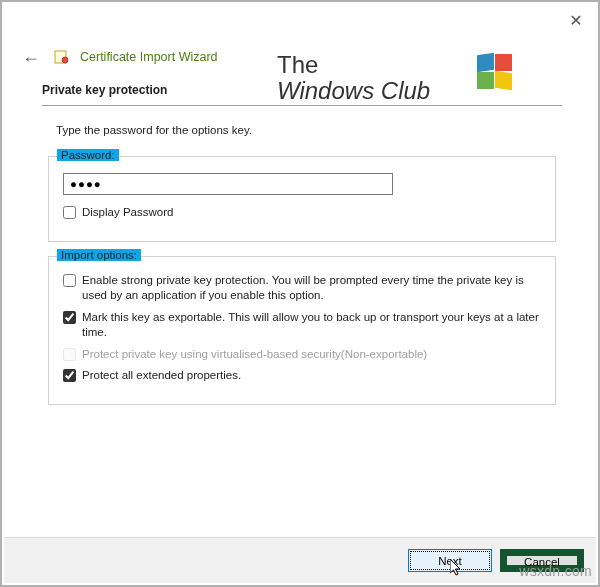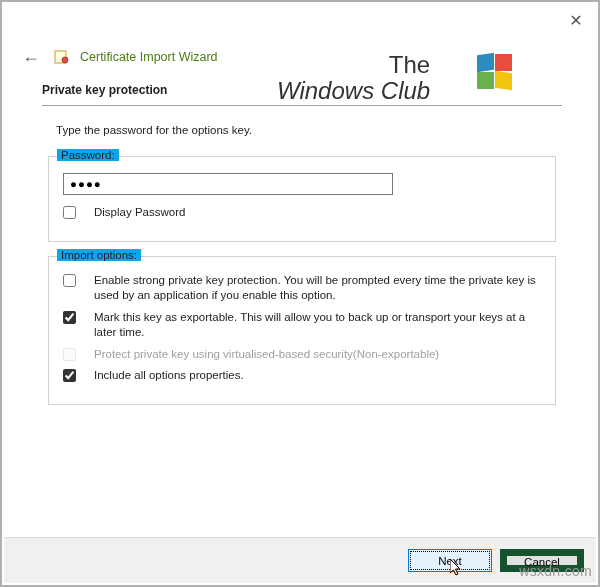--- a/index.html
+++ b/index.html
@@ -6,37 +6,37 @@
 body { margin: 0; background: #fff; width: 600px; height: 587px; position: relative; overflow: hidden; }
 .outer-border { border: 2px solid #b0b0b0; width: 600px; height: 587px; position: absolute; top: 0; left: 0; }
 .titlebar { height: 36px; display: flex; justify-content: flex-end; align-items: center; }
 .close-x { width: 44px; height: 36px; display: flex; align-items: center; justify-content: center; font-size: 16px; font-weight: 300; color: #555; cursor: pointer; }
 .header { display: flex; align-items: center; padding: 6px 16px 0 16px; gap: 10px; }
 .back-arrow { font-size: 18px; color: #606060; cursor: pointer; padding: 2px 4px; }
 .cert-icon { width: 16px; height: 16px; position: relative; }
 .cert-icon svg { width: 16px; height: 16px; }
 .wizard-title { font-size: 12.5px; color: #4d7c0f; }
 .watermark { position: absolute; top: 50px; left: 275px; pointer-events: none; }
-.wm-text { font-family: Georgia, serif; font-size: 24px; color: #333; line-height: 1.1; text-align: right; }
+.wm-text { font-family: Georgia, serif; font-size: 24px; color: #333; line-height: 1.1; }
 .wm-text .line2 { letter-spacing: 0; font-style: italic; }
 .wm-logo { position: absolute; top: 2px; left: 200px; width: 38px; height: 38px; }
 .wm-logo .sq { position: absolute; width: 17px; height: 17px; }
 .wm-logo .r { background: #e74c3c; top: 0; left: 18px; }
 .wm-logo .b { background: #2e8bc0; top: 0; left: 0; transform: skewY(-8deg); }
 .wm-logo .g { background: #6ab04c; top: 18px; left: 0; }
 .wm-logo .y { background: #f1c40f; top: 18px; left: 18px; transform: skewY(8deg); }
-.content { padding: 14px 36px 0 28px; font-size: 11.5px; color: #222; margin-left: 12px; }
+.content { padding: 14px 36px 0 40px; font-size: 11.5px; color: #222; }
 .section-title { font-weight: 600; font-size: 12px; margin-bottom: 4px; }
 .section-desc { margin-left: 20px; margin-bottom: 8px; }
 hr.sep { border: none; border-top: 1px solid #a0a0a0; margin: 8px 0 18px 0; }
 .instruction { margin-left: 14px; margin-bottom: 20px; }
 .fieldset { border: 1px solid #d0d0d0; margin: 0 6px 14px 6px; padding: 10px 14px 14px 14px; position: relative; }
 .fieldset .legend { position: absolute; top: -8px; left: 8px; background: #0ea5e9; padding: 0 4px; font-size: 11.5px; }
 .pwd-input { width: 330px; height: 22px; border: 1px solid #767676; padding: 2px 6px; font-size: 11.5px; margin: 6px 0 10px 0; display: block; letter-spacing: 1px; }
-.check-row { display: flex; align-items: flex-start; gap: 18px; margin: 6px 0; line-height: 1.35; }
+.check-row { display: flex; align-items: flex-start; gap: 6px; margin: 6px 0; line-height: 1.35; }
 .check-row input[type=checkbox] { width: 13px; height: 13px; margin: 1px 0 0 0; flex-shrink: 0; accent-color: #333; }
 .check-row.disabled { color: #a0a0a0; }
 .check-row.disabled input { opacity: 0.5; }
 .check-label { flex: 1; }
 .footer { position: absolute; bottom: 2px; left: 2px; right: 2px; height: 46px; background: #f0f0f0; border-top: 1px solid #dcdcdc; display: flex; justify-content: flex-end; align-items: center; padding-right: 12px; gap: 8px; }
 .btn { min-width: 84px; height: 23px; border: 7px solid #14532d; background: #e1e1e1; font-size: 11.5px; cursor: pointer; padding: 0 12px; }
 .btn.primary { border: 1px solid #0078d7; background: #e5f1fb; }
 .btn.primary:focus, .btn.primary.focused { outline: 1px dotted #000; outline-offset: -3px; }
 .cursor { position: absolute; bottom: 6px; right: 132px; width: 16px; height: 20px; pointer-events: none; z-index: 100; }
 .wsx { position: absolute; bottom: 6px; right: 6px; font-size: 14px; color: #999; letter-spacing: 0.3px; pointer-events: none; }
@@ -100,21 +100,21 @@
         <span class="check-label">Mark this key as exportable. This will allow you to back up or transport your keys at a later time.</span>
       </label>
 
       <label class="check-row disabled">
         <input type="checkbox" disabled="" style="">
         <span class="check-label">Protect private key using virtualised-based security(Non-exportable)</span>
       </label>
 
       <label class="check-row">
         <input type="checkbox" checked="" style="">
-        <span class="check-label">Include all options properties.</span>
+        <span class="check-label">Protect all extended properties.</span>
       </label>
     </div>
   </div>
 
   <div class="footer">
     <button class="btn primary focused">Next</button>
     <button class="btn">Cancel</button>
   </div>
 
   <svg class="cursor" viewBox="0 0 16 20">

